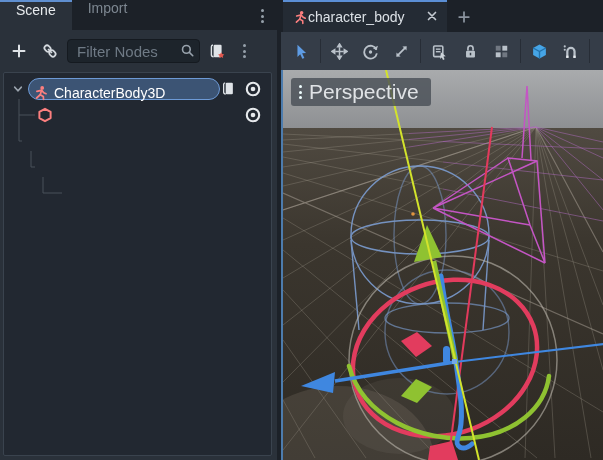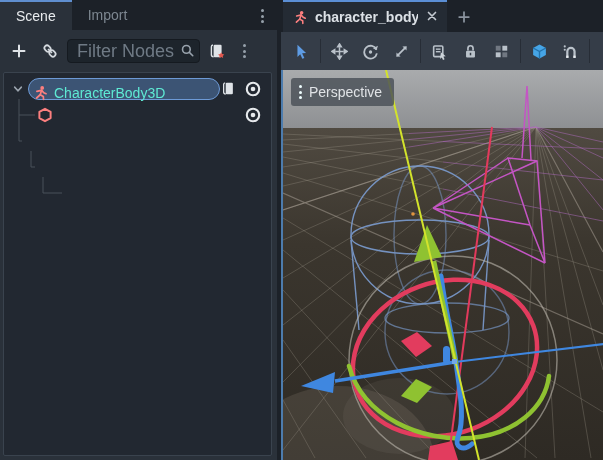--- a/index.html
+++ b/index.html
@@ -1,68 +1,68 @@
 <!DOCTYPE html>
 <html><head>
 <meta charset="utf-8">
 <style>
   html,body{margin:0;padding:0;background:#1c2128;}
   .app{position:relative;width:603px;height:460px;overflow:hidden;background:#1c2128;
        font-family:"Liberation Sans",sans-serif;-webkit-font-smoothing:antialiased;}
   
   .dock{position:absolute;left:0;top:0;width:277px;height:460px;}
   .dock-tabbar{position:relative;height:30px;background:#1c2128;display:flex;}
-  .dock-tab{display:flex;align-items:center;justify-content:center;font-size:14px;
+  .dock-tab{display:flex;justify-content:center;font-size:14px;
             padding:0 16px;color:#7d8791;cursor:default;}
   .dock-tab.active{background:#2a313a;color:#e8ebee;border-top:2px solid #5f8fd0;}
   .kebab{position:absolute;right:6px;top:4px;width:18px;height:24px;display:flex;
          align-items:center;justify-content:center;}
   .dots i{display:block;width:3px;height:3px;border-radius:50%;background:#96a0aa;margin:2.5px auto;}
   .dock-body{position:absolute;top:30px;left:0;right:0;bottom:0;background:#2a313a;}
   .scene-toolbar{height:42px;display:flex;align-items:center;padding:0 5px;gap:3px;}
   .tbtn{width:28px;height:28px;border:0;background:transparent;display:flex;align-items:center;
         justify-content:center;padding:0;}
   .filter-wrap{position:relative;width:133px;height:24px;}
   .filter-wrap input{width:100%;height:100%;box-sizing:border-box;background:#1d242b;
-        border:1px solid #151a20;border-radius:4px;color:#c6cdd4;font-size:18px;
+        border:1px solid #151a20;border-radius:4px;color:#c6cdd4;font-size:15px;
         padding:0 24px 0 9px;outline:none;font-family:"Liberation Sans",sans-serif;}
   .filter-wrap input::placeholder{color:#6f7a85;}
   .filter-wrap .mag{position:absolute;right:5px;top:4px;}
   .tree{position:absolute;left:3px;right:5px;top:42px;bottom:4px;background:#222831;
         border:1px solid #3a434e;border-radius:2px;overflow:hidden;}
   .guides{position:absolute;left:0;top:0;pointer-events:none;}
   .rows{position:relative;padding-top:3px;}
   .row{position:relative;height:26px;display:flex;align-items:center;font-size:14px;color:#d6dbe1;}
   .chev{width:16px;height:16px;display:flex;align-items:center;justify-content:center;flex:0 0 auto;}
   .nicon{width:16px;height:16px;display:flex;align-items:center;justify-content:center;flex:0 0 auto;}
   .nname{margin-left:5px;white-space:nowrap;}
   .selbox{display:flex;align-items:center;height:22px;min-width:192px;box-sizing:border-box;
           margin-left:2px;padding:8px 6px 0 4px;background:#3c5474;border:1px solid #6d9ad6;
-          border-radius:11px;color:#5eead4;}
+          border-radius:11px;color:#ffffff;}
   .eye{position:absolute;right:10px;top:5px;width:16px;height:16px;}
   .scripticon{position:absolute;right:34px;top:5px;width:16px;height:16px;}
   
   .right{position:absolute;left:281px;top:0;width:322px;height:460px;}
   .scene-tabbar{position:relative;height:32px;background:#1c2128;}
   .scene-tab{position:absolute;left:2px;top:0;height:32px;width:164px;box-sizing:border-box;
              background:#242b34;border-top:2px solid #5b8fd6;display:flex;align-items:center;
-             padding:0 8px 0 10px;gap:7px;color:#dce1e6;font-size:14px;font-weight:bold;}
+             padding:0 8px 0 10px;color:#dce1e6;font-size:14px;}
   .scene-tab .lbl{flex:1;white-space:nowrap;overflow:hidden;}
   .newtab{position:absolute;left:172px;top:6px;width:22px;height:22px;display:flex;
           align-items:center;justify-content:center;}
   .vp-toolbar{height:38px;background:#353d48;border-bottom:1px solid #262c35;display:flex;
               align-items:center;padding-left:5px;}
   .vbtn{width:31px;height:30px;display:flex;align-items:center;justify-content:center;}
   .vsep{width:1px;height:24px;background:#272d36;margin:0 3px;}
   .viewport{position:absolute;left:0;top:70px;width:322px;height:390px;
             border-left:2px solid #4d7cad;box-sizing:border-box;overflow:hidden;}
   .viewport svg.scene3d{display:block;width:320px;height:390px;}
   .persp{position:absolute;left:8px;top:8px;height:28px;display:flex;align-items:center;
          gap:7px;padding:0 12px 0 8px;background:rgba(73,79,87,.82);border-radius:3px;
-         color:#e0e3e6;font-size:14px;}
+         color:#e0e3e6;font-size:21px;}
 </style>
 </head>
 <body>
 
 <div class="app">
 
   <div class="dock">
     <div class="dock-tabbar">
       <div class="dock-tab active">
         <span>Scene</span>

